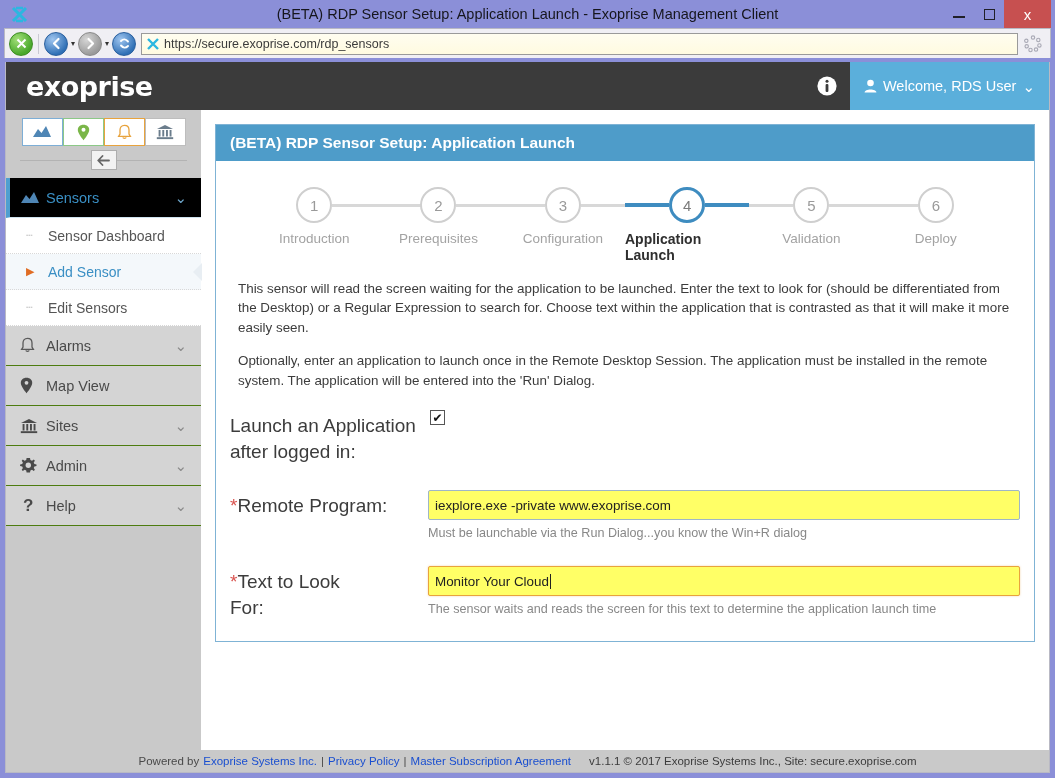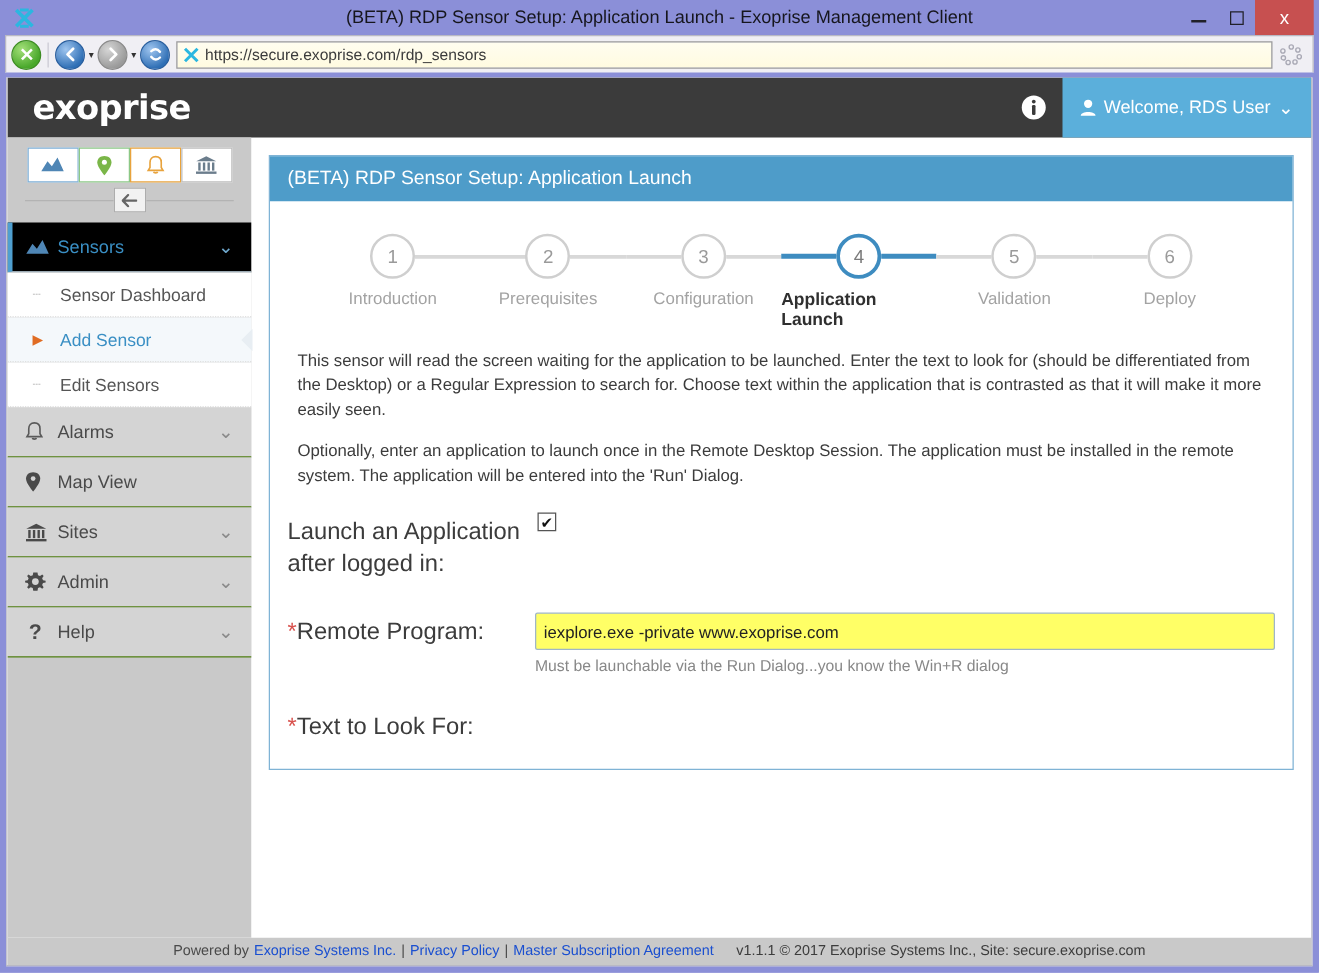--- a/index.html
+++ b/index.html
@@ -160,21 +160,21 @@
     position:absolute; right:-1px; top:50%; transform:translateY(-50%);
     width:0;height:0;border-top:9px solid transparent;border-bottom:9px solid transparent;
     border-right:9px solid #e8eef3;
   }
 
   
   #main { flex:1; background:#fff; padding: 14px 14px 0 14px; overflow:hidden; }
   #panel { border: 1px solid #7fb3d5; background:#fff; }
   #panel-head {
     background:#4e9cc9; color:#fff;
-    padding: 9px 14px; font-size:15.5px; font-weight:normal;
+    padding: 9px 14px; font-size:15.5px; font-weight:bold;
   }
   #panel-body { padding: 16px 14px 16px 14px; }
 
   
   #stepper { display:flex; align-items:flex-start; padding: 10px 22px 6px 22px; position: relative; }
   .step { flex:1; display:flex; flex-direction:column; align-items:center; position:relative; }
   .step .circle {
     width:36px; height:36px; border-radius:50%;
     border:2.5px solid #cfcfcf; background:#fff;
     display:flex; align-items:center; justify-content:center;
@@ -523,20 +523,27 @@
                     <span>iexplore.exe -private www.exoprise.com</span>
                   </div>
                   <div class="hint">Must be launchable via the Run Dialog...you know the Win+R dialog</div>
                 </div>
               </div>
 
               <div class="frow" style="margin-top:26px;gap:44px;">
                 <div class="flabel">
                   <span class="req">*</span><span>Text to Look For:</span>
                 </div>
+                <div class="fcontrol">
+                  <div class="yinput focused" placeholder="">
+                    <span>Monitor Your Cloud</span>
+                      <i class="caret"></i>
+                  </div>
+                  <div class="hint">The sensor waits and reads the screen for this text to determine the application launch time</div>
+                </div>
               </div>
 
 
             </div>
           </div>
         </div>
       </div>
     </div>
 
     <div id="footer">

